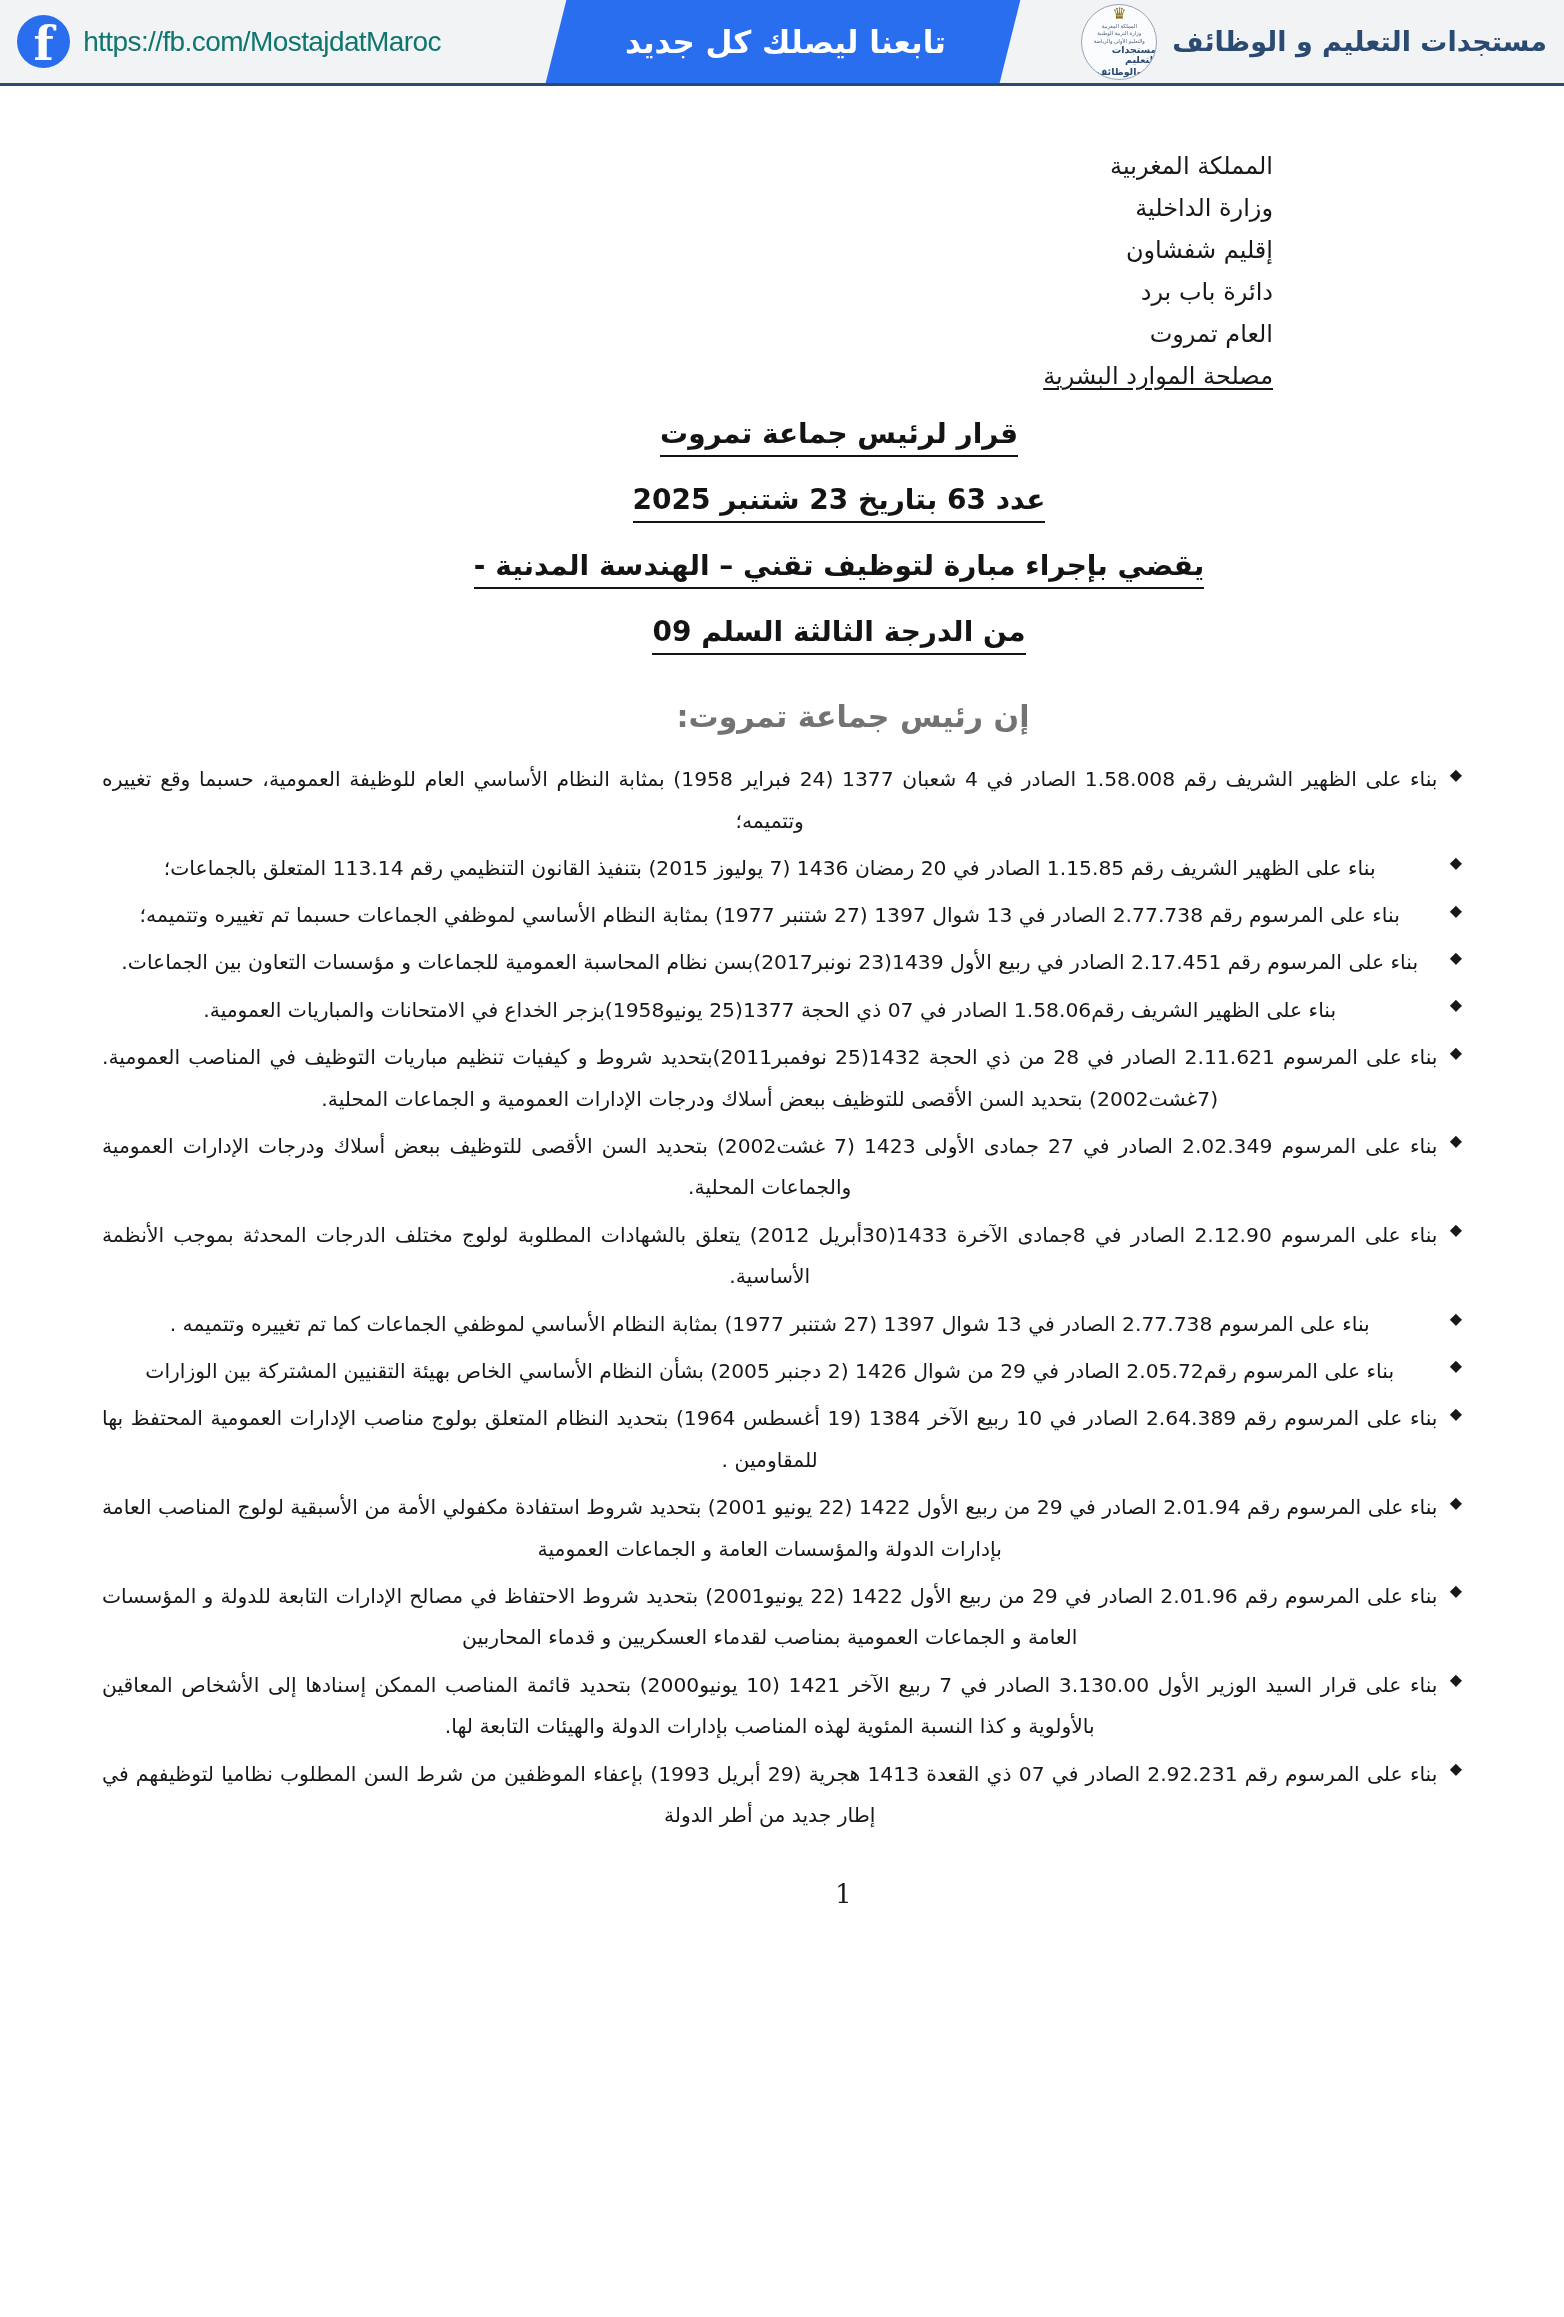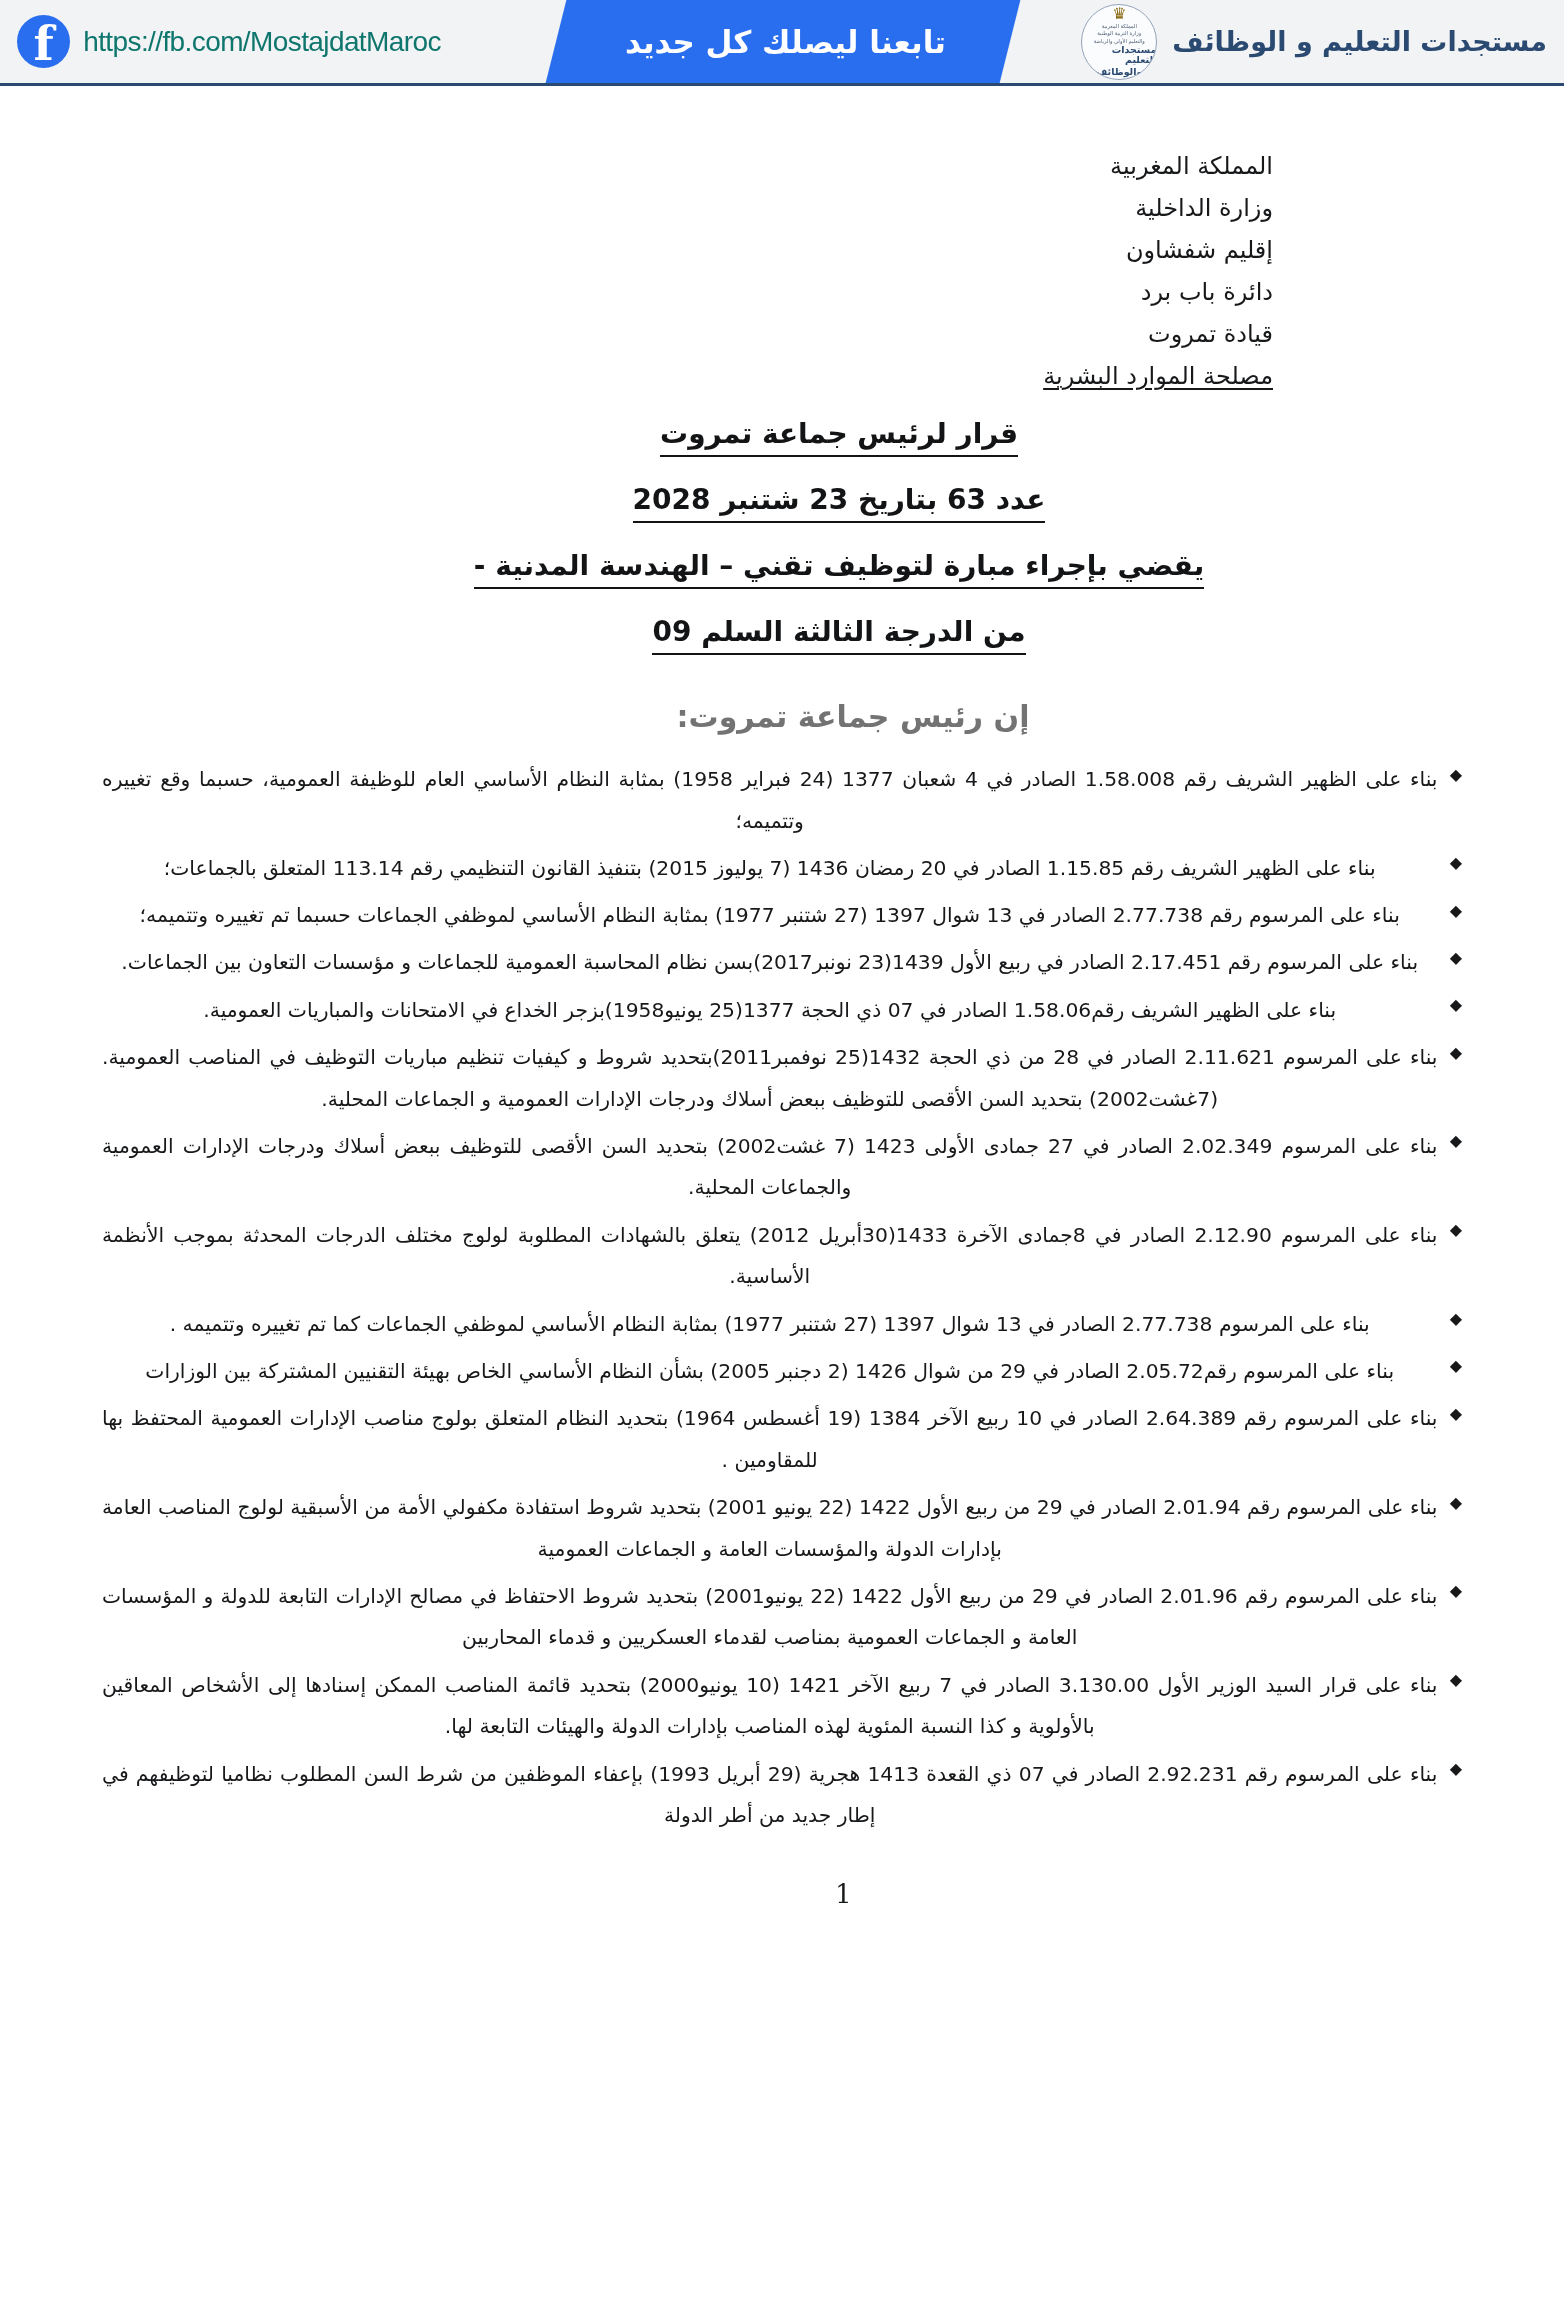--- a/index.html
+++ b/index.html
@@ -263,27 +263,27 @@
 </div>
 
 <div class="sheet">
   <div class="page-inner">
 
     <div class="letterhead" id="letterhead">
         <div class="lh-line">المملكة المغربية</div>
         <div class="lh-line">وزارة الداخلية</div>
         <div class="lh-line">إقليم شفشاون</div>
         <div class="lh-line">دائرة باب برد</div>
-        <div class="lh-line">قيادة تمروت</div>
+        <div class="lh-line">العام تمروت</div>
         <div class="lh-line underline">مصلحة الموارد البشرية</div>
       </div>
 
     <div class="title-block" id="title-block">
         <div><div class="t-line">قرار لرئيس جماعة تمروت</div></div>
-        <div><div class="t-line">عدد 63 بتاريخ 23 شتنبر 2028</div></div>
+        <div><div class="t-line">عدد 63 بتاريخ 23 شتنبر 2025</div></div>
         <div><div class="t-line">يقضي بإجراء مبارة لتوظيف تقني – الهندسة المدنية -</div></div>
         <div><div class="t-line">من الدرجة الثالثة السلم 09</div></div>
       </div>
 
     <div class="intro">إن رئيس جماعة تمروت:</div>
 
     <div class="clauses" id="clauses">
         <div class="clause">
           <span class="bullet">◆</span>
           <span class="ctext">بناء على الظهير الشريف رقم 1.58.008 الصادر في 4 شعبان 1377 (24 فبراير 1958) بمثابة النظام الأساسي العام للوظيفة العمومية، حسبما وقع تغييره وتتميمه؛</span>

